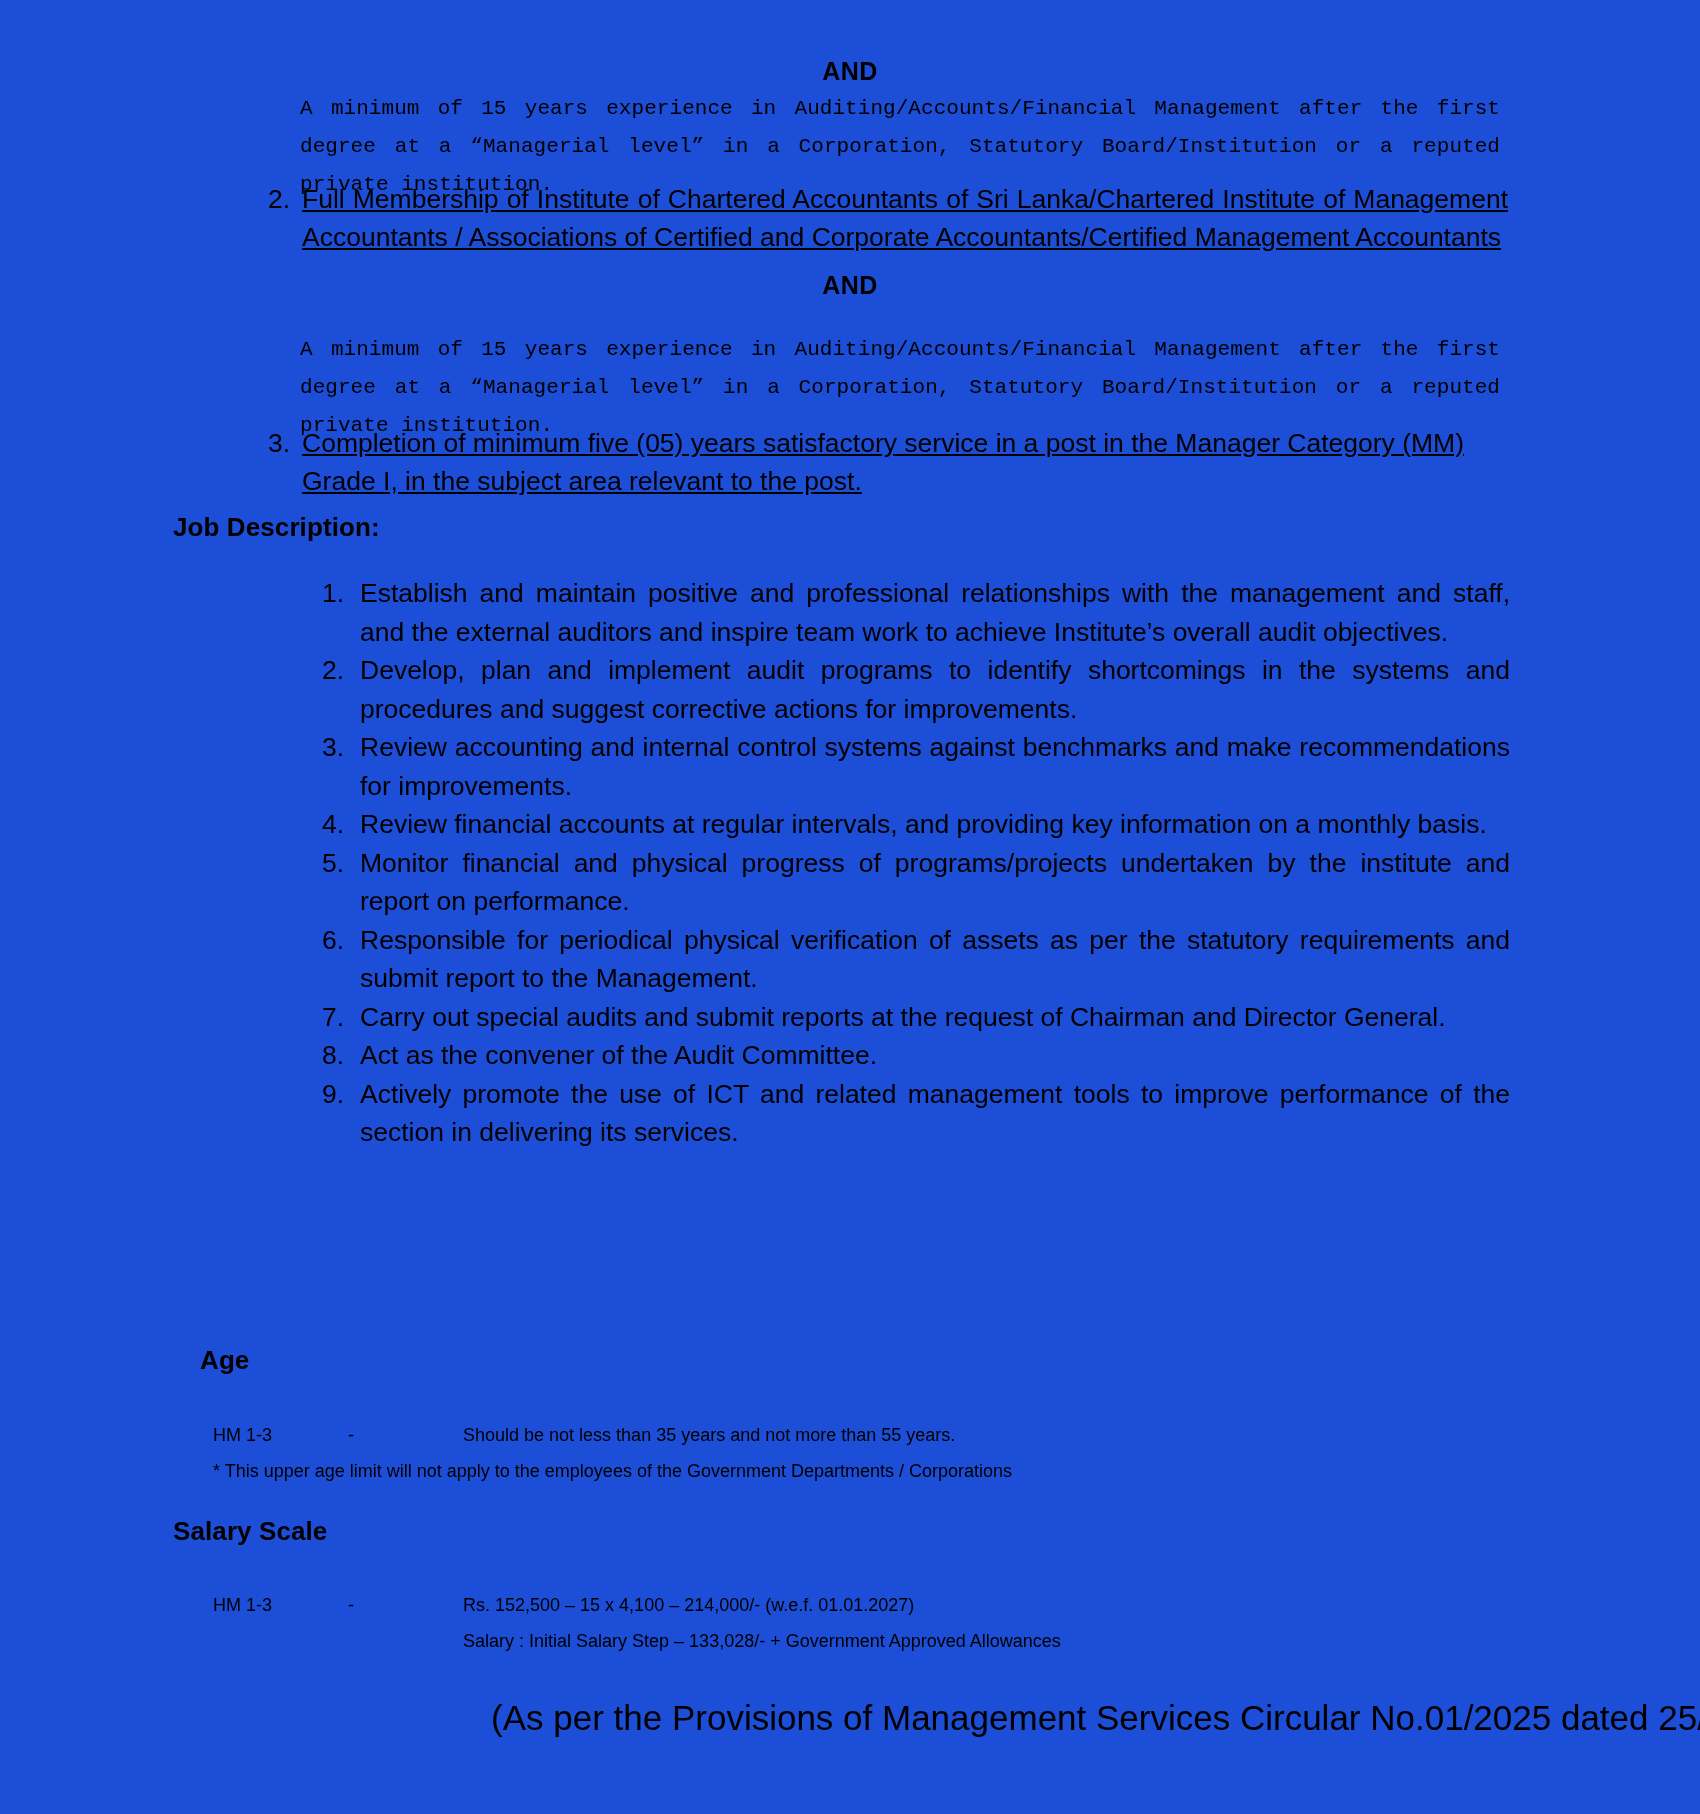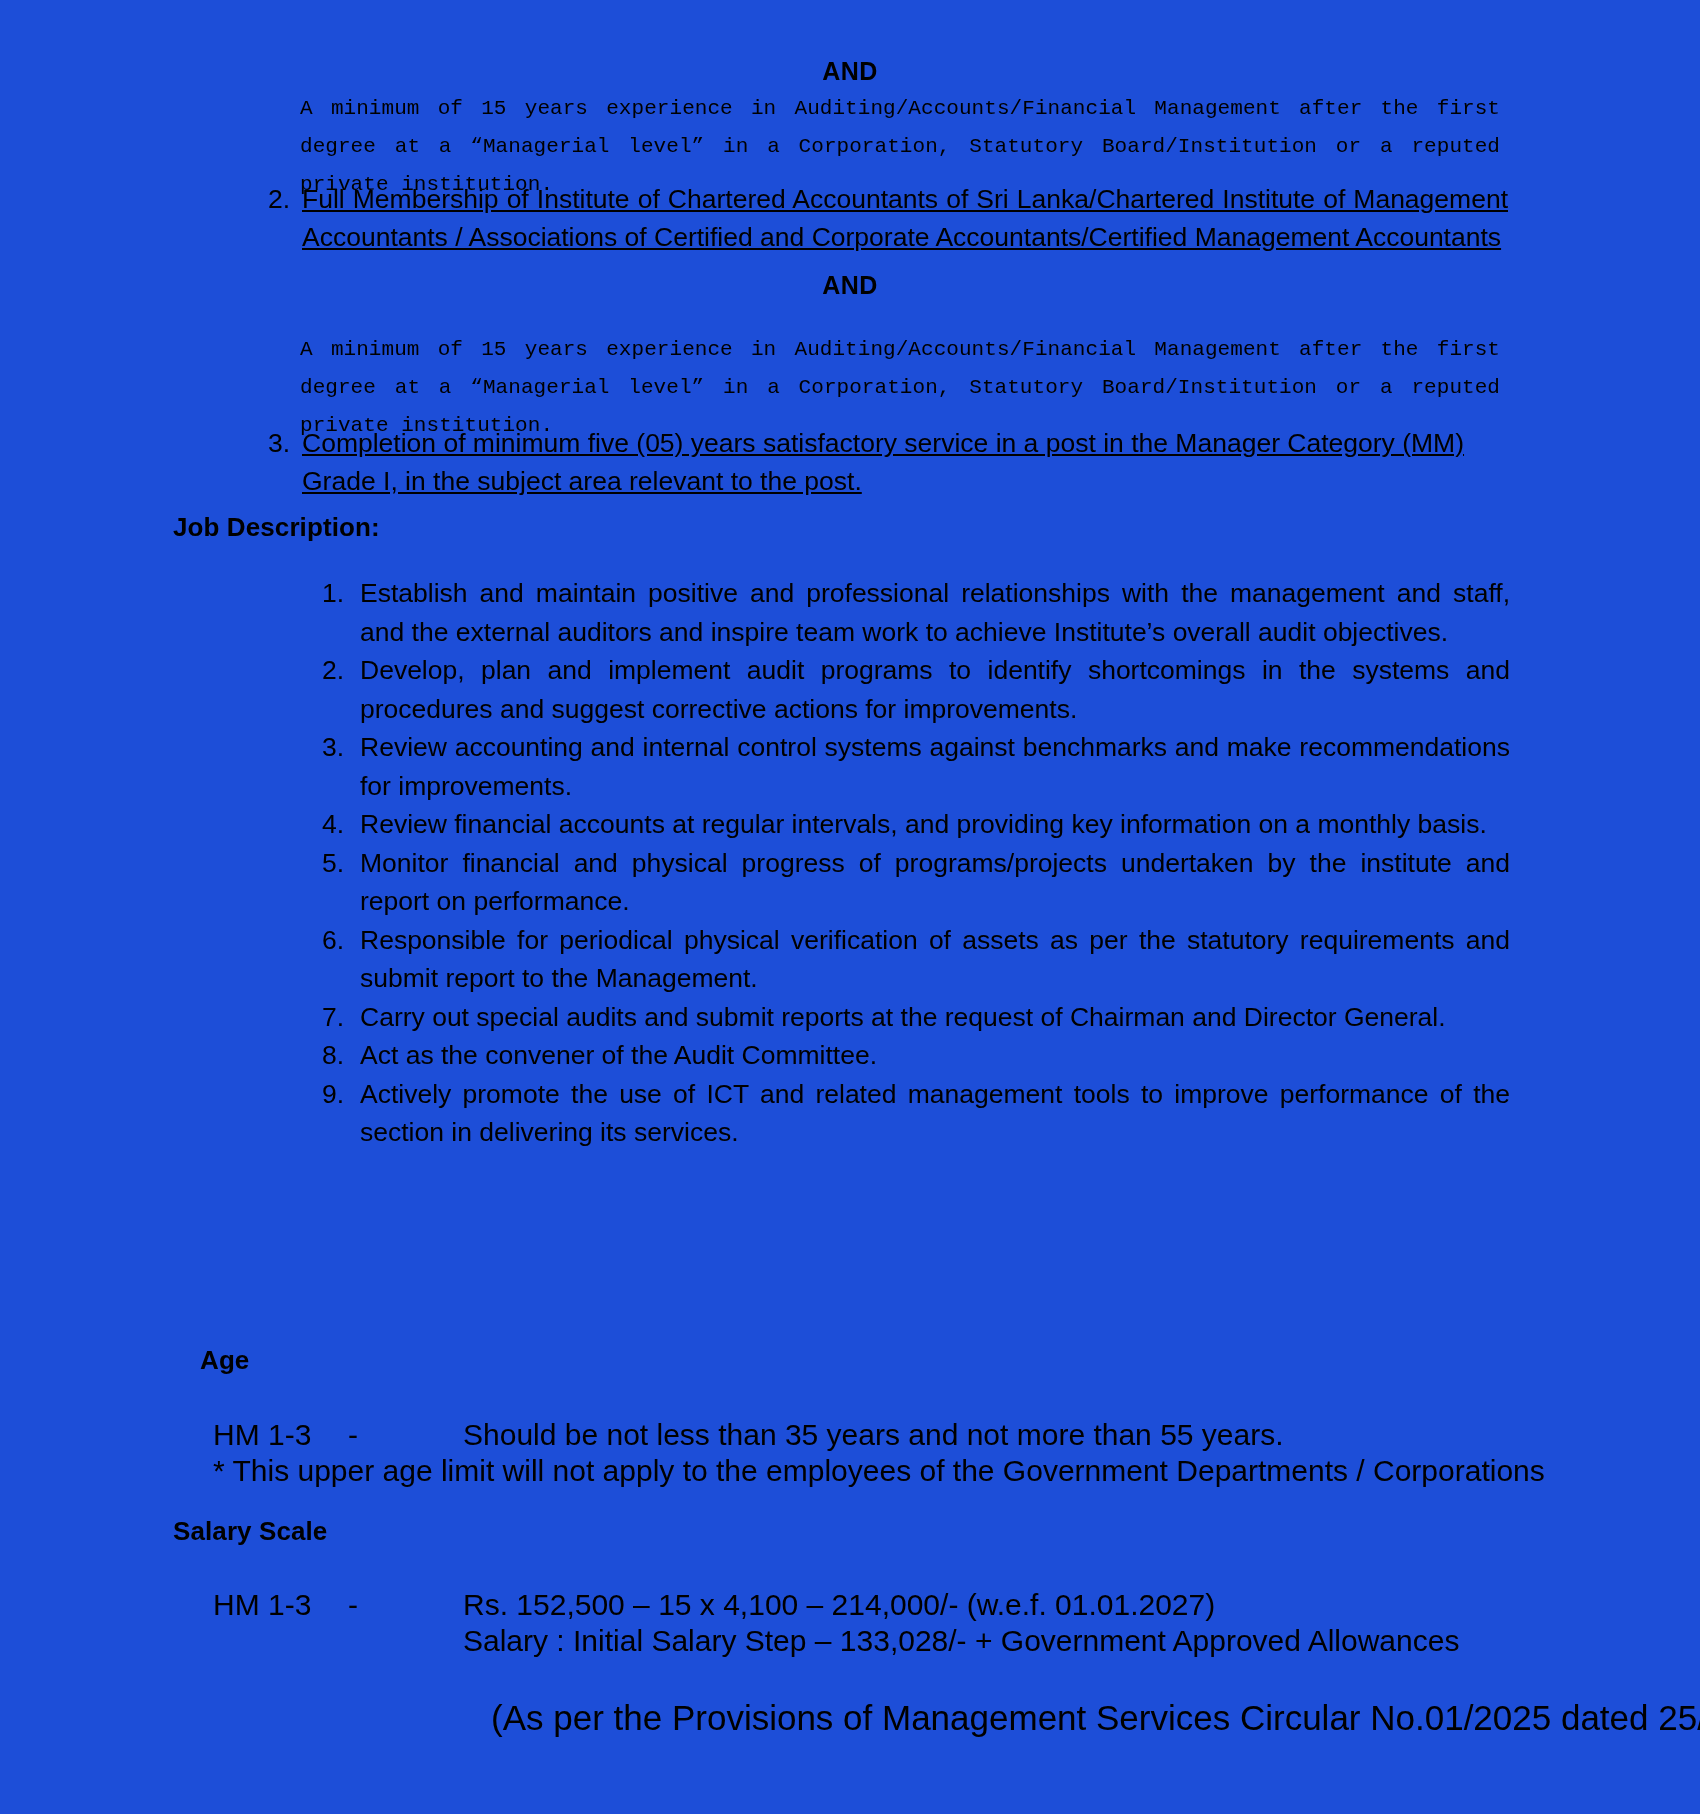--- a/index.html
+++ b/index.html
@@ -93,21 +93,21 @@
   .jd-row .body {
     flex: 1 1 auto;
     text-align: justify;
     text-justify: inter-word;
   }
   .jd-row .body.nojust { text-align: left; }
 
   
   .kv-block {
     position: absolute;
-    font-size: 30px;
+    font-size: 18px;
     line-height: 36px;
   }
   .kv-row { display: flex; }
   .kv-row .key   { flex: 0 0 135px; width: 135px; }
   .kv-row .dash  { flex: 0 0 115px; width: 115px; }
   .kv-row .val   { flex: 1 1 auto; white-space: nowrap; }
   .note-line {
     white-space: nowrap;
   }
   .circular-line {

